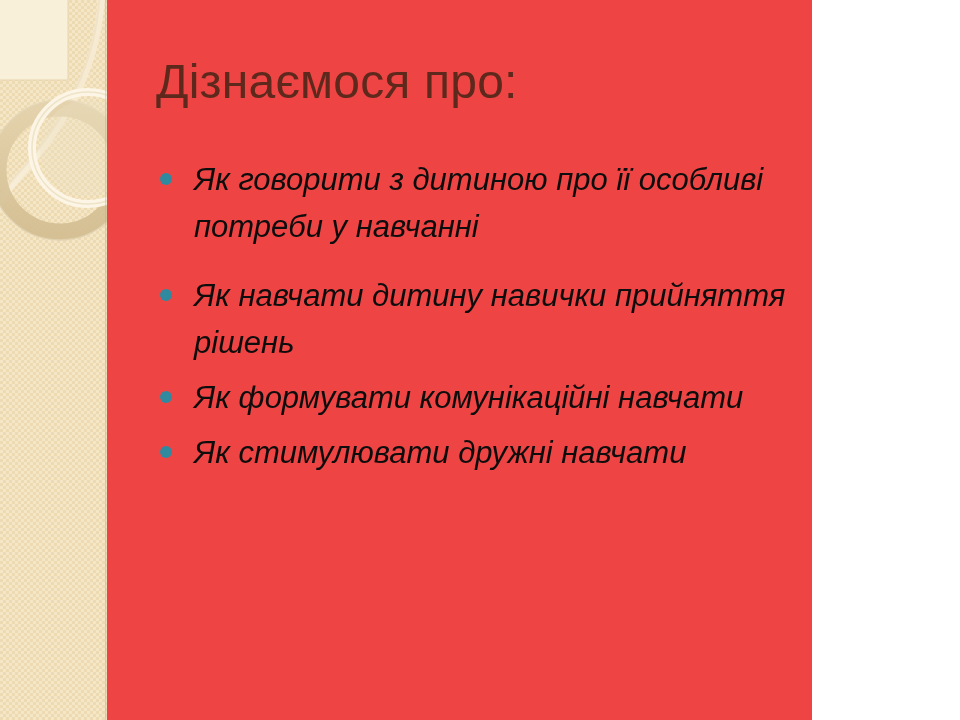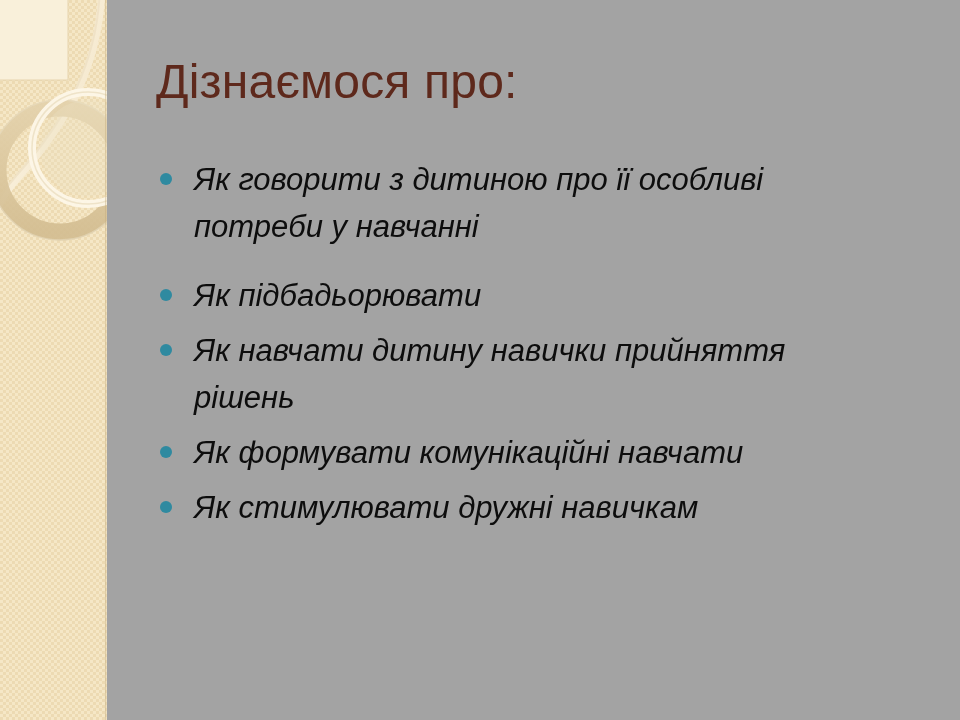--- a/index.html
+++ b/index.html
@@ -9,23 +9,23 @@
   body {
     width: 960px;
     height: 720px;
     overflow: hidden;
     background: #ffffff;
     font-family: "Liberation Sans", sans-serif;
   }
 
   .slide {
     position: relative;
-    width: 960px;
+    width: 812px;
     height: 720px;
-    background: #a3a3a3;
+    background: #ef4444;
     overflow: hidden;
   }
 
   
   .sidebar {
     position: absolute;
     left: 0;
     top: 0;
     width: 107px;
     height: 720px;
@@ -148,35 +148,31 @@
 
   <div class="title">Дізнаємося про:</div>
 
   <div class="body-list">
 
     <div class="bullet-row spaced">
       <span class="bullet-dot"></span>
       <span class="bullet-text narrow">Як говорити з дитиною про її особливі потреби у навчанні</span>
     </div>
 
-    <div class="bullet-row">
-      <span class="bullet-dot"></span>
-      <span class="bullet-text">Як підбадьорювати</span>
-    </div>
 
     <div class="bullet-row">
       <span class="bullet-dot"></span>
       <span class="bullet-text narrow">Як навчати дитину навички прийняття рішень</span>
     </div>
 
     <div class="bullet-row">
       <span class="bullet-dot"></span>
       <span class="bullet-text">Як формувати комунікаційні навчати</span>
     </div>
 
     <div class="bullet-row">
       <span class="bullet-dot"></span>
-      <span class="bullet-text">Як стимулювати дружні навичкам</span>
+      <span class="bullet-text">Як стимулювати дружні навчати</span>
     </div>
 
   </div>
 
 </div>
 
 </body></html>

